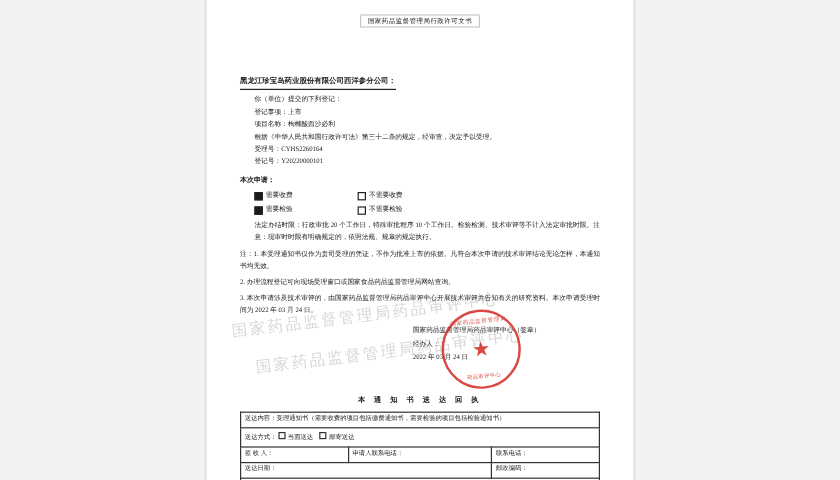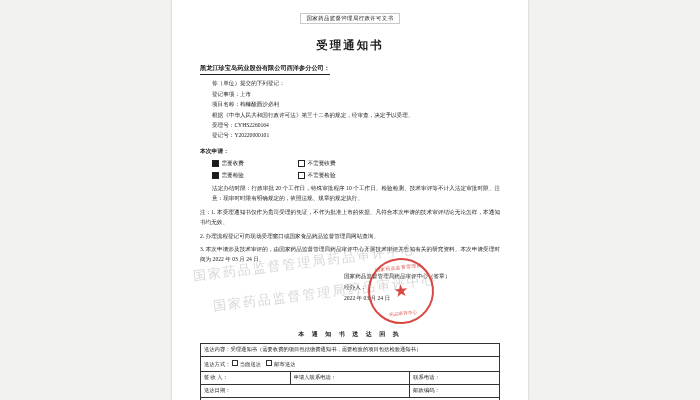--- a/index.html
+++ b/index.html
@@ -135,21 +135,20 @@
 </style>
 </head>
 <body>
 
 <div class="page">
 
   <div class="hdr-band">
     <span class="hdr-box">国家药品监督管理局行政许可文书</span>
   </div>
 
-  <div class="doc-title">受理通知书</div>
 
   <div class="body">
 
     <div class="company">黑龙江珍宝岛药业股份有限公司西洋参分公司：</div>
 
     <div class="line kv">你（单位）提交的下列登记：</div>
 
     <div class="line kv">
       <span>登记事项：</span><span>上市</span>
     </div>

